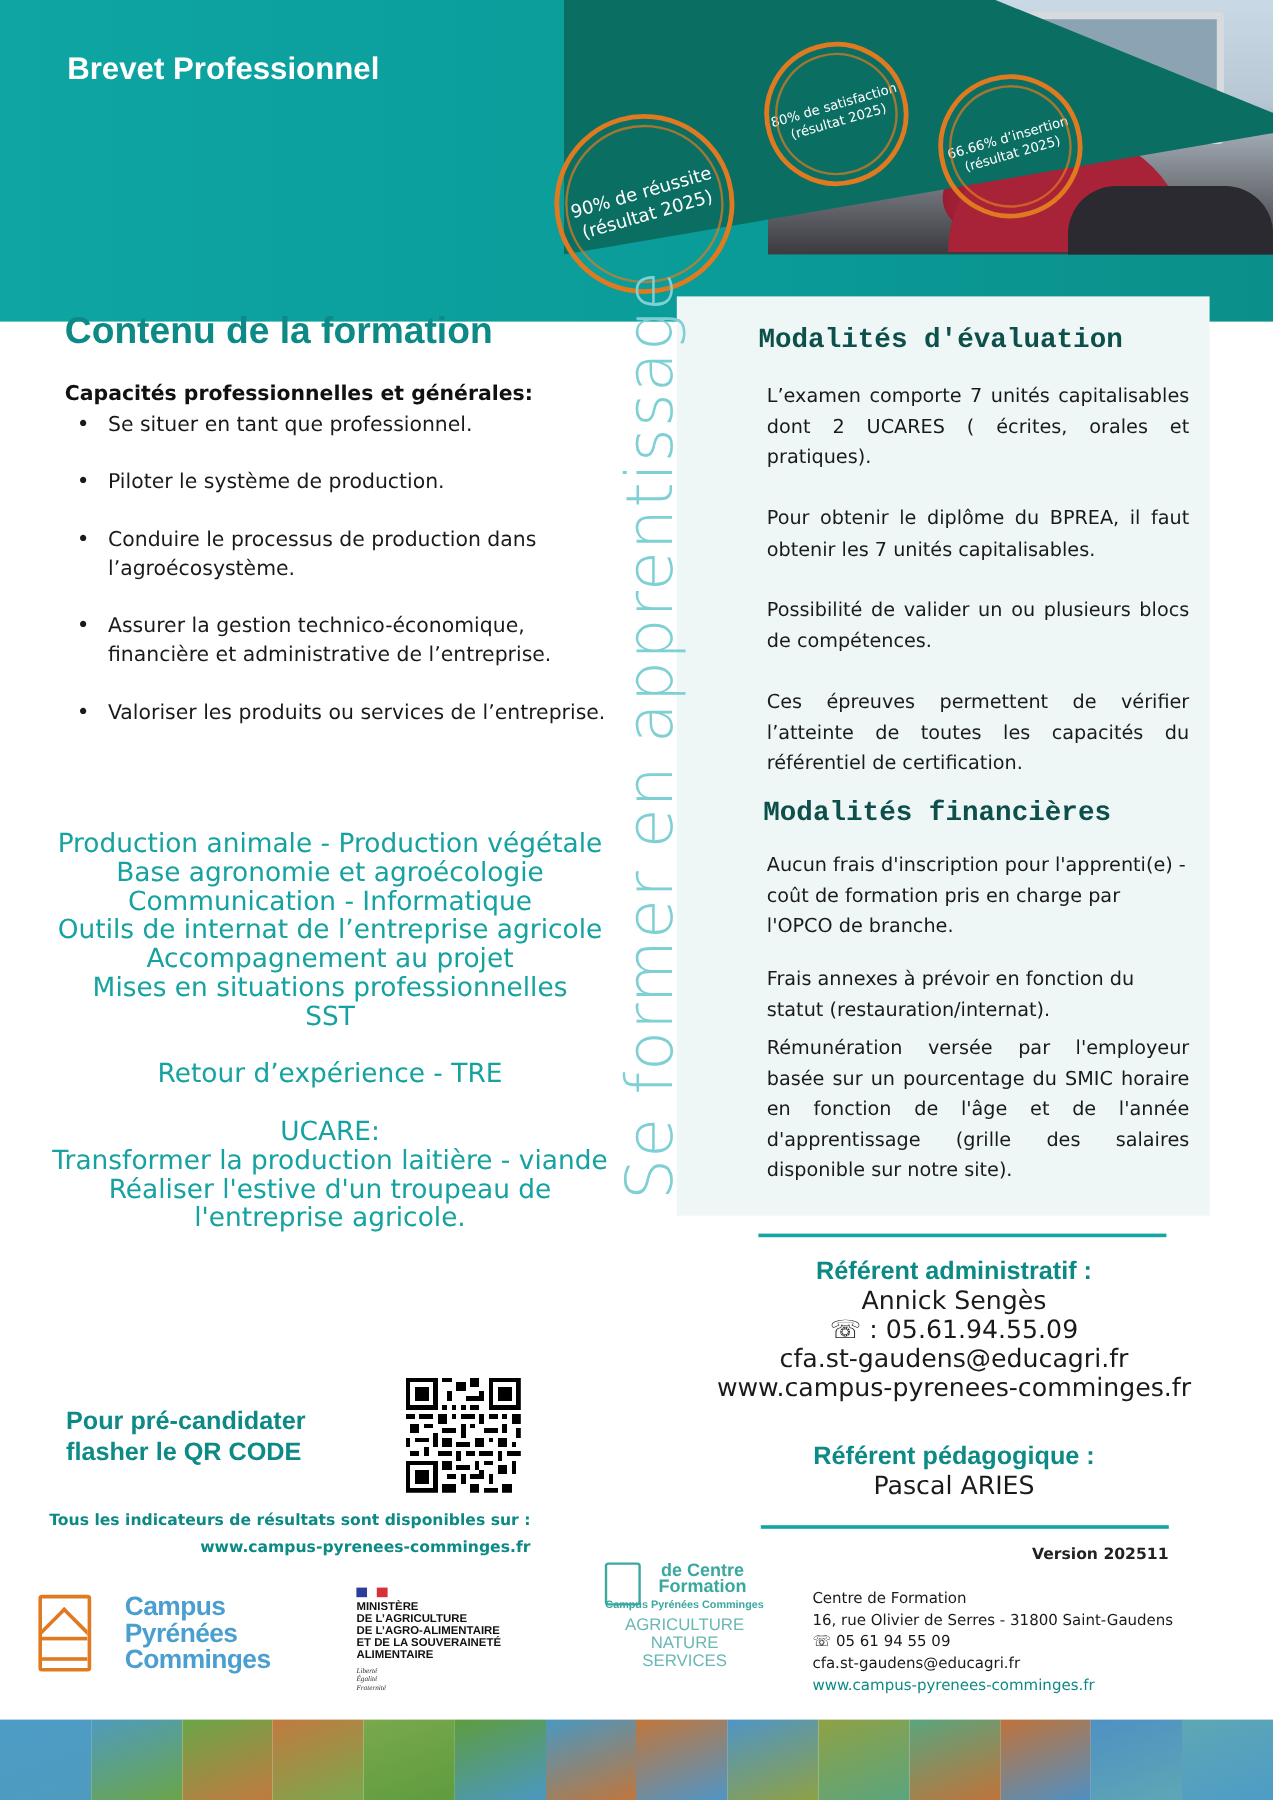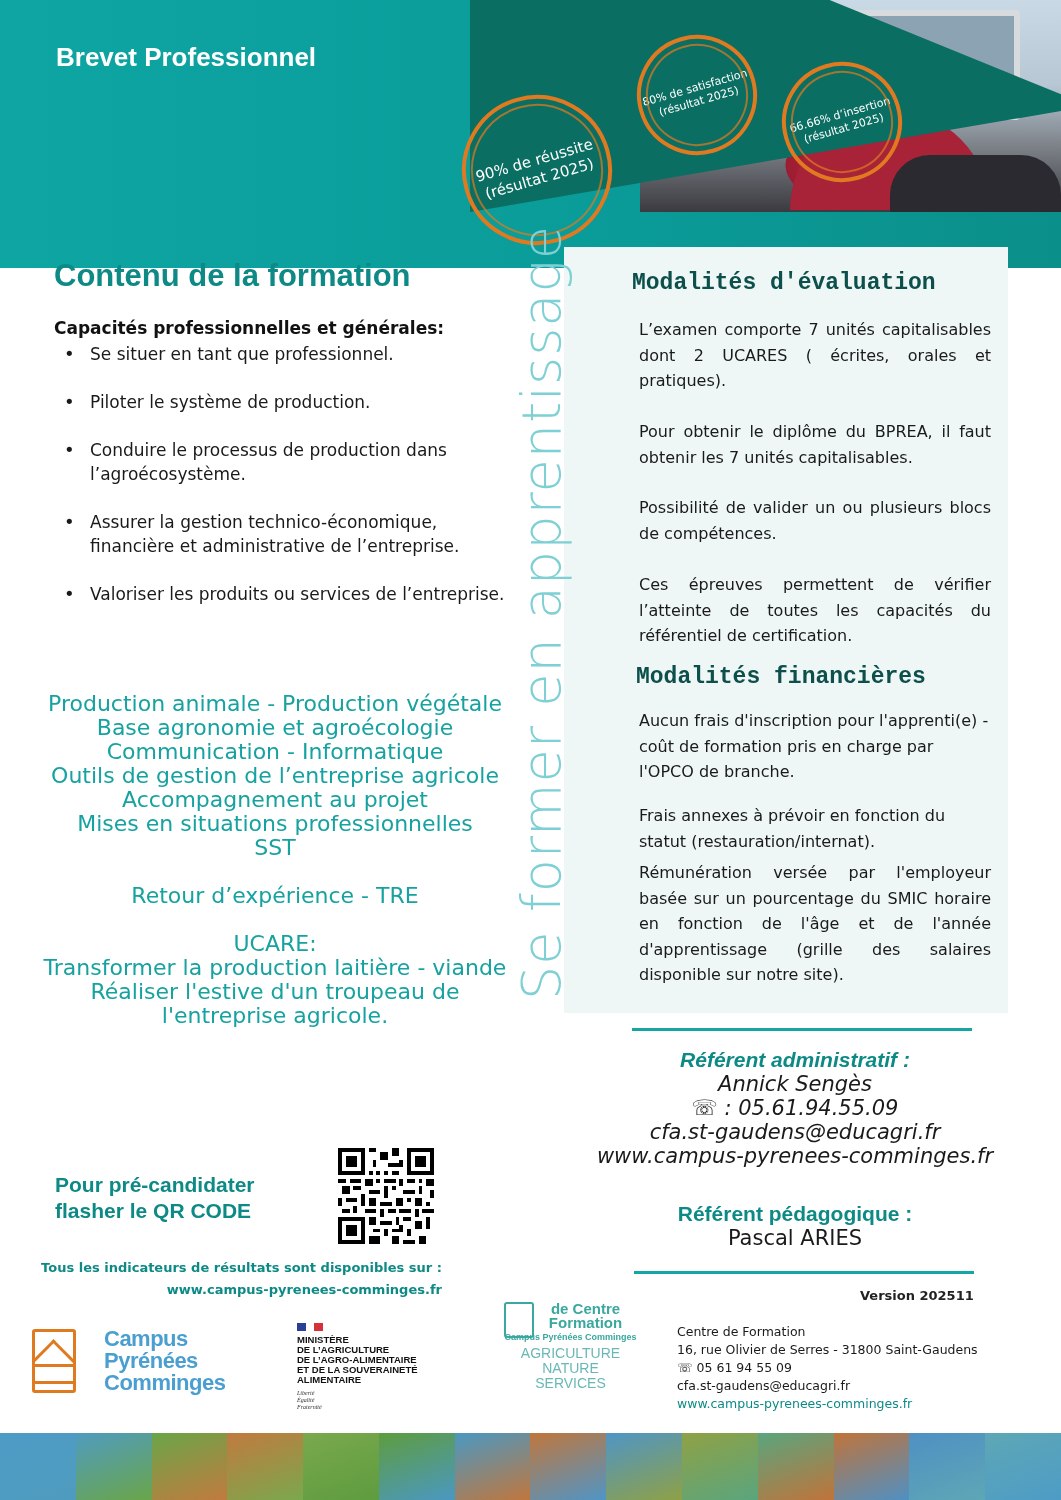--- a/index.html
+++ b/index.html
@@ -124,21 +124,21 @@
   <li>Piloter le système de production.</li>
   <li>Conduire le processus de production dans l’agroécosystème.</li>
   <li>Assurer la gestion technico-économique, financière et administrative de l’entreprise.</li>
   <li>Valoriser les produits ou services de l’entreprise.</li>
 </ul>
 
 <div class="topics">
   <div>Production animale - Production végétale</div>
   <div>Base agronomie et agroécologie</div>
   <div>Communication  - Informatique</div>
-  <div>Outils de gestion de l’entreprise agricole</div>
+  <div>Outils de internat de l’entreprise agricole</div>
   <div>Accompagnement au projet</div>
   <div>Mises en situations professionnelles</div>
   <div>SST</div>
   <div class="gap"></div>
   <div>Retour d’expérience - TRE</div>
   <div class="gap"></div>
   <div>UCARE:</div>
   <div>Transformer la production laitière - viande</div>
   <div style="padding: 0 20px;">Réaliser l'estive d'un troupeau de l'entreprise agricole.</div>
 </div>
@@ -150,21 +150,21 @@
 <div class="para" style="top:419px;">Pour obtenir le diplôme du BPREA, il faut obtenir les 7 unités capitalisables.</div>
 <div class="para" style="top:495px;">Possibilité de valider un ou plusieurs blocs de compétences.</div>
 <div class="para" style="top:572px;">Ces épreuves permettent de vérifier l’atteinte de toutes les capacités du référentiel de certification.</div>
 
 <div class="sec-title" style="left:636px; top:664px;">Modalités financières</div>
 <div class="para left" style="top:708px; width:350px;">Aucun frais d'inscription pour l'apprenti(e) - coût de formation pris en charge par l'OPCO de branche.</div>
 <div class="para left" style="top:803px; width:340px;">Frais annexes à prévoir en fonction du statut (restauration/internat).</div>
 <div class="para" style="top:860px;">Rémunération versée par l'employeur basée sur un pourcentage du SMIC horaire en fonction de l'âge et de l'année d'apprentissage (grille des salaires disponible sur notre site).</div>
 
 <div class="rule" style="left:632px; top:1028px; width:340px;"></div>
-<div class="contact" style="top:1048px;font-style:italic;">
+<div class="contact" style="top:1048px;">
   <div class="ref">Référent administratif :</div>
   <div>Annick Sengès</div>
   <div><span>☏</span><span> : 05.61.94.55.09</span></div>
   <div>cfa.st-gaudens@educagri.fr</div>
   <div>www.campus-pyrenees-comminges.fr</div>
 </div>
 <div class="contact" style="top:1202px;">
   <div class="ref">Référent pédagogique :</div>
   <div>Pascal ARIES</div>
 </div>

